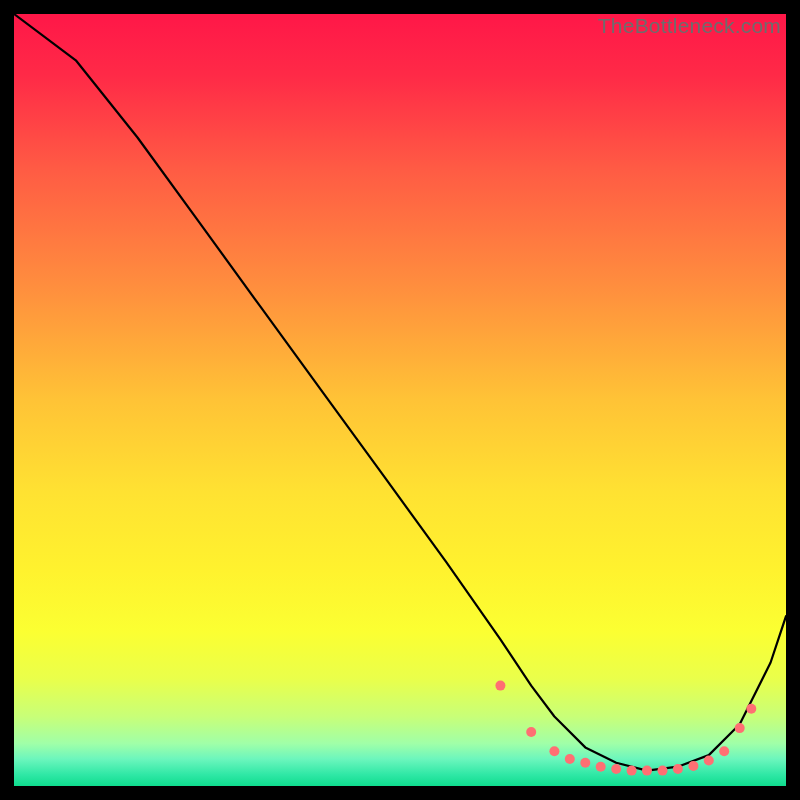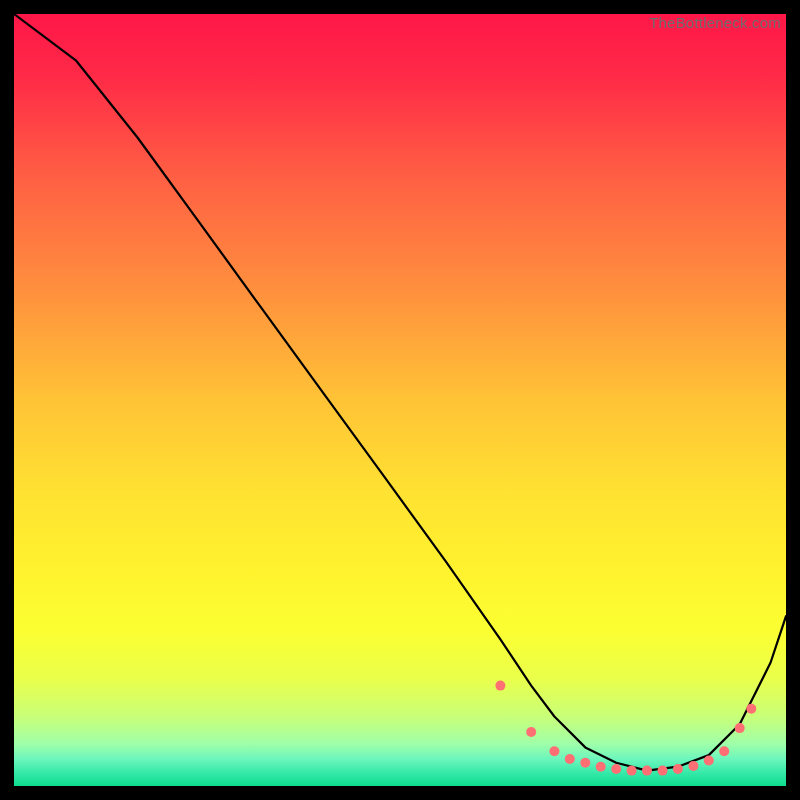--- a/index.html
+++ b/index.html
@@ -24,21 +24,21 @@
     left: 0;
     top: 0;
     width: 772px;
     height: 772px;
   }
   .watermark {
     position: absolute;
     top: 0;
     right: 5px;
     color: #6d6d6d;
-    font-size: 15px;
+    font-size: 21px;
     font-weight: 500;
     letter-spacing: 0.2px;
     user-select: none;
   }
 </style>
 </head>
 <body>
 
 <div class="frame">
   <svg class="plot" viewBox="0 0 772 772" preserveAspectRatio="none">

